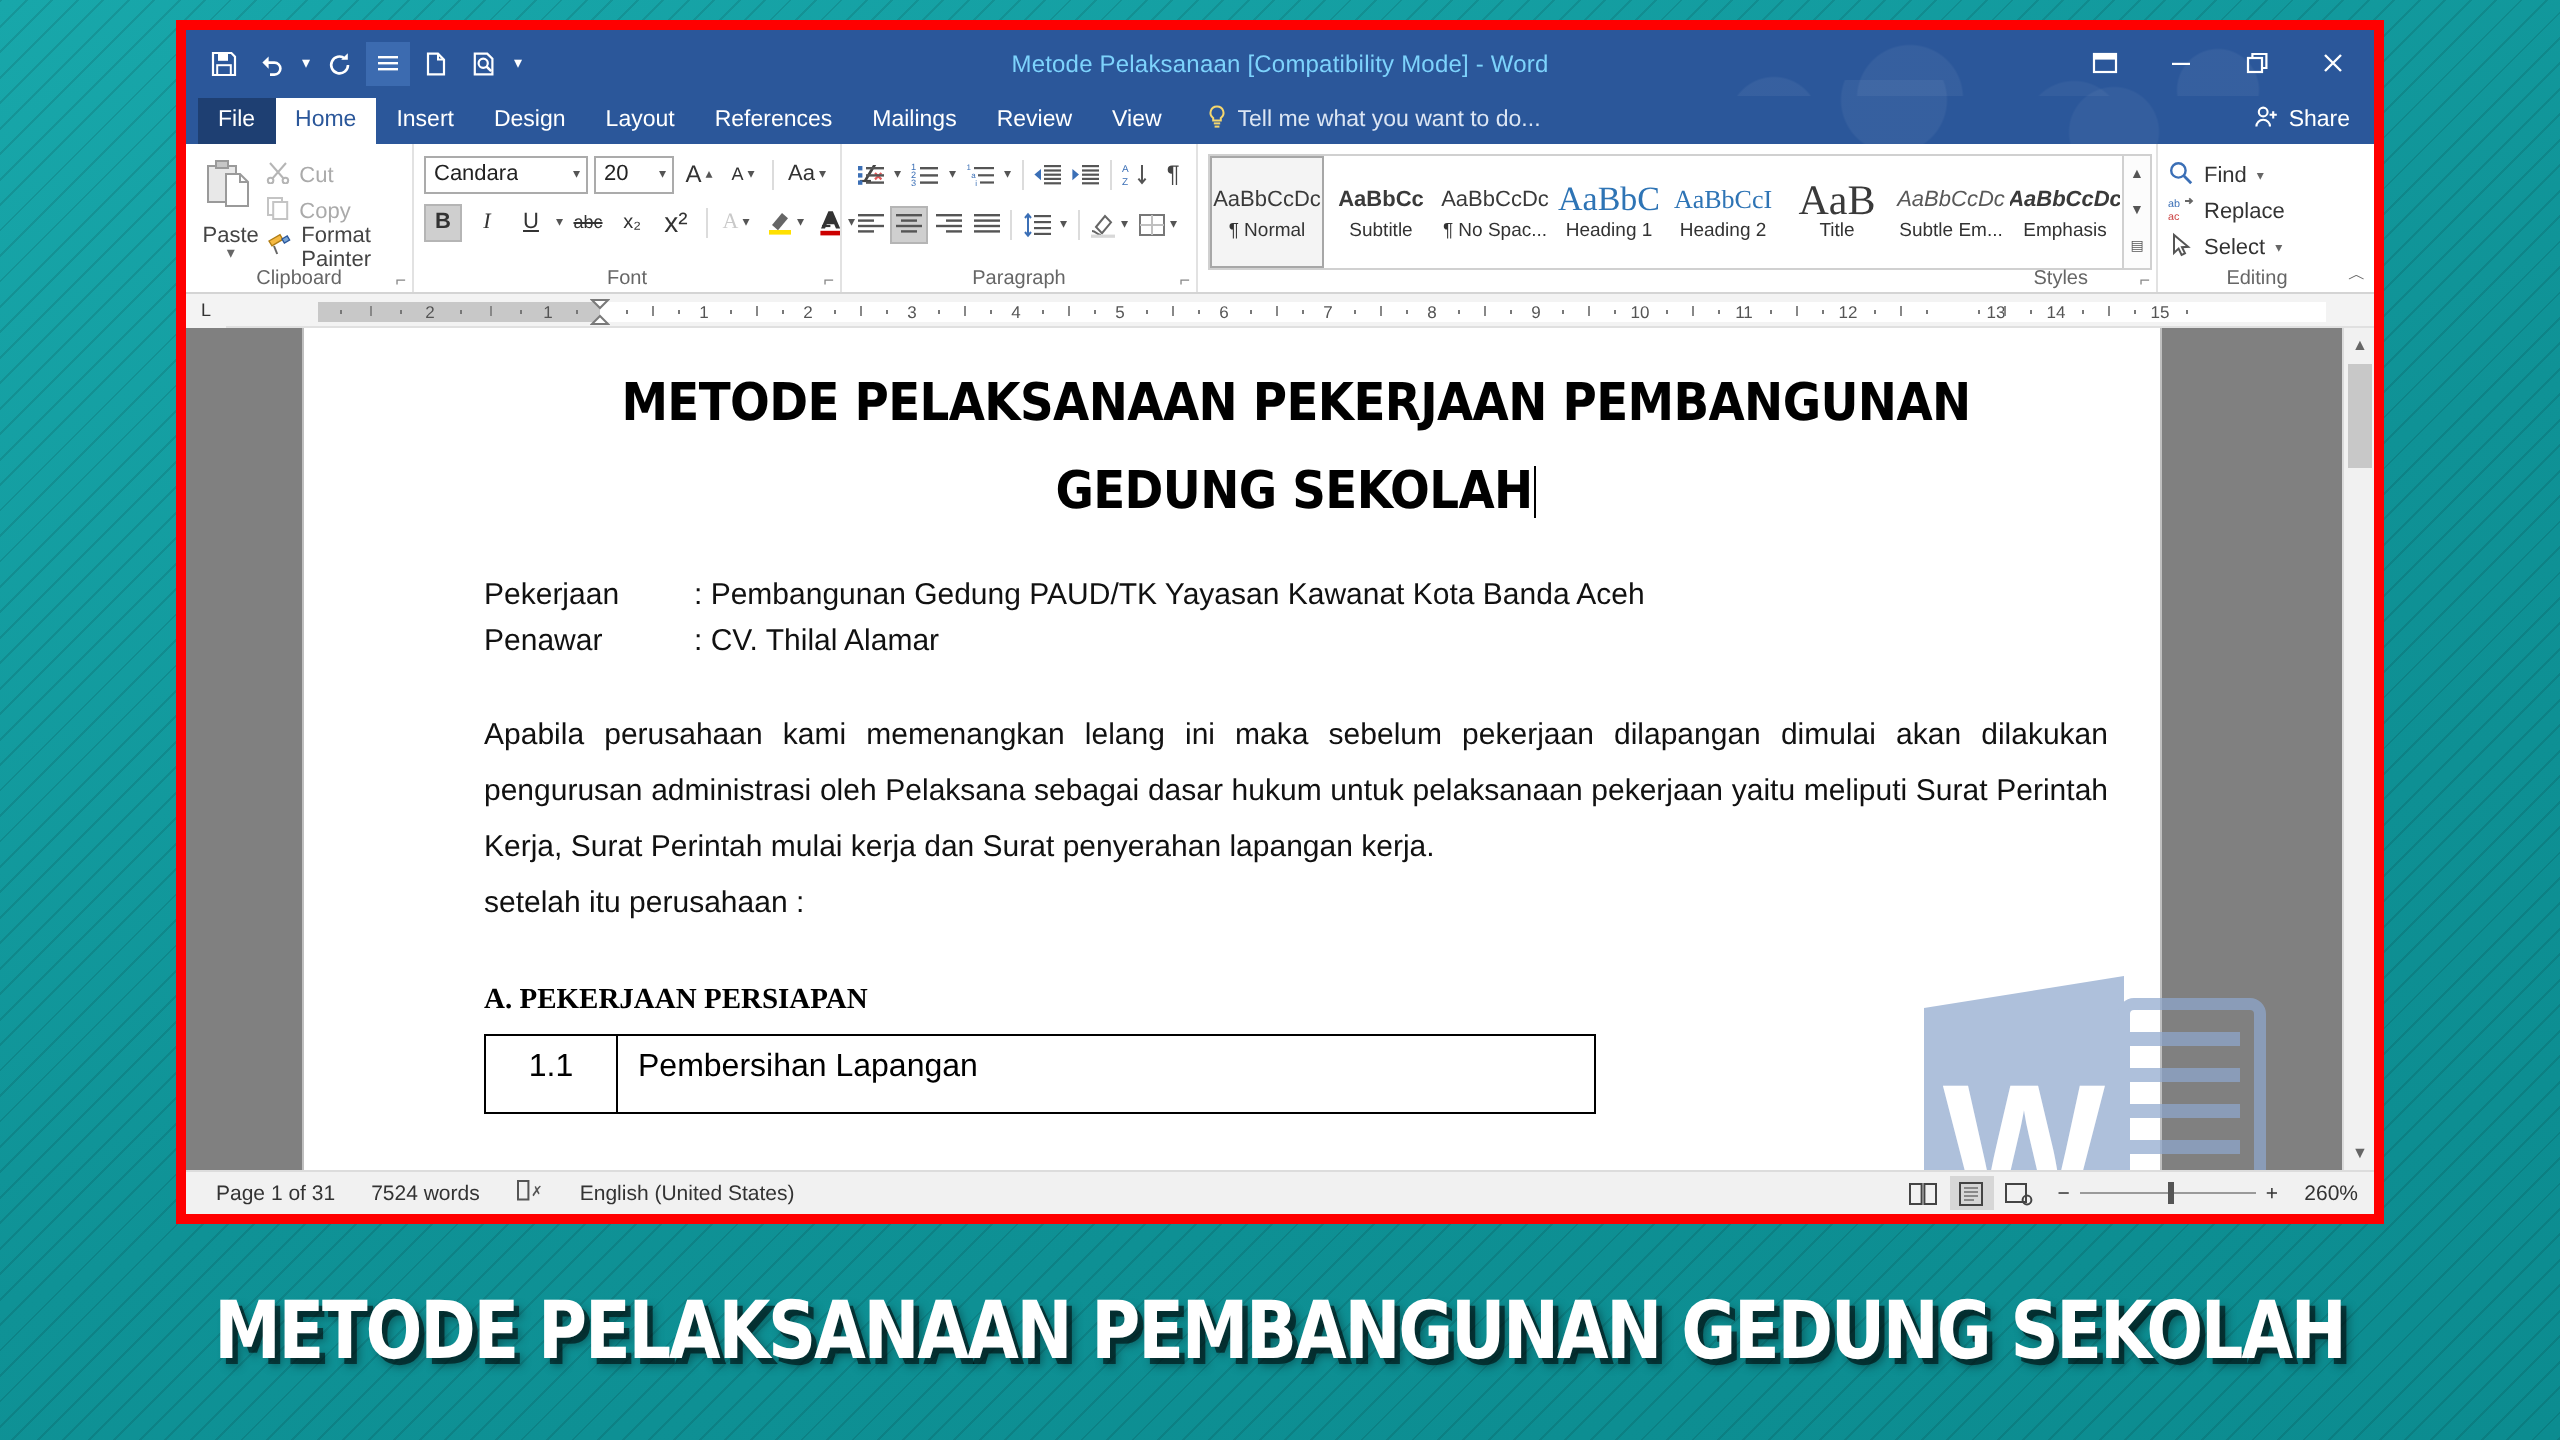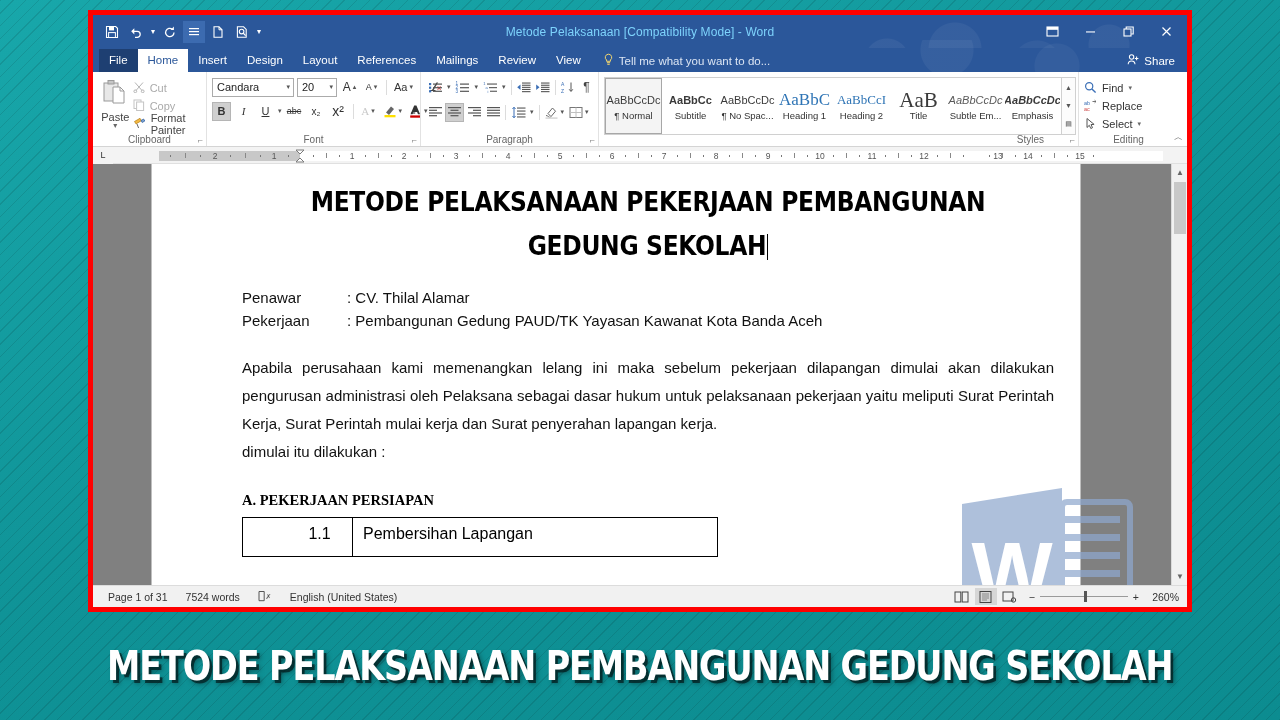--- a/index.html
+++ b/index.html
@@ -205,21 +205,21 @@
     vertical-align:-5px; margin-left:1px;
   }
   .kv{ display:flex; font-size:15px; color:#111; line-height:23px;}
   .kv .k{ width:105px; flex:none;}
   .para{
     font-size:15px; color:#111; line-height:28px; text-align:justify;
     margin-top:22px;
   }
   .para .lastline{ display:block; text-align:left;}
   .sect{ font-size:14.5px; font-weight:bold; color:#000; margin-top:26px;font-family:Liberation Serif, serif;}
-  .tbl{ margin-top:8px; width:476px; border:1.5px solid #000; display:flex; height:40px;padding-left:44px;}
+  .tbl{ margin-top:8px; width:556px; border:1.5px solid #000; display:flex; height:40px;}
   .tbl .c1{ width:66px; border-right:1.5px solid #000; font-size:16px; text-align:center; padding-top:7px;}
   .tbl .c2{ flex:1; font-size:16px; padding:7px 0 0 10px;}
 
   
   .wmark{
     position:absolute; left:798px; top:320px; width:190px; height:200px;
     opacity:0.72; pointer-events:none;
   }
 
   
@@ -830,31 +830,31 @@
     <div class="page">
       <div class="pagewrap">
         <div class="doc-title">METODE PELAKSANAAN PEKERJAAN PEMBANGUNAN</div>
         <div class="doc-title">
           <span>GEDUNG SEKOLAH</span><span class="caret"></span>
         </div>
 
         <div style="height:18px"></div>
 
         <div class="kv">
+          <span class="k">Pekerjaan</span>
+          <span class="v">: Pembangunan Gedung PAUD/TK Yayasan Kawanat Kota Banda Aceh</span>
+        </div>
+        <div class="kv">
           <span class="k">Penawar</span>
           <span class="v">: CV. Thilal Alamar</span>
         </div>
-        <div class="kv">
-          <span class="k">Pekerjaan</span>
-          <span class="v">: Pembangunan Gedung PAUD/TK Yayasan Kawanat Kota Banda Aceh</span>
-        </div>
 
         <div class="para">
           <span>Apabila perusahaan kami memenangkan lelang ini maka sebelum pekerjaan dilapangan dimulai akan dilakukan pengurusan administrasi oleh Pelaksana sebagai dasar hukum untuk pelaksanaan pekerjaan yaitu meliputi Surat Perintah Kerja, Surat Perintah mulai kerja dan Surat penyerahan lapangan kerja.</span>
-          <span class="lastline">dimulai itu dilakukan :</span>
+          <span class="lastline">setelah itu perusahaan :</span>
         </div>
 
         <div class="sect">A. PEKERJAAN PERSIAPAN</div>
 
         <div class="tbl">
           <div class="c1">1.1</div>
           <div class="c2">Pembersihan Lapangan</div>
         </div>
       </div>
 

